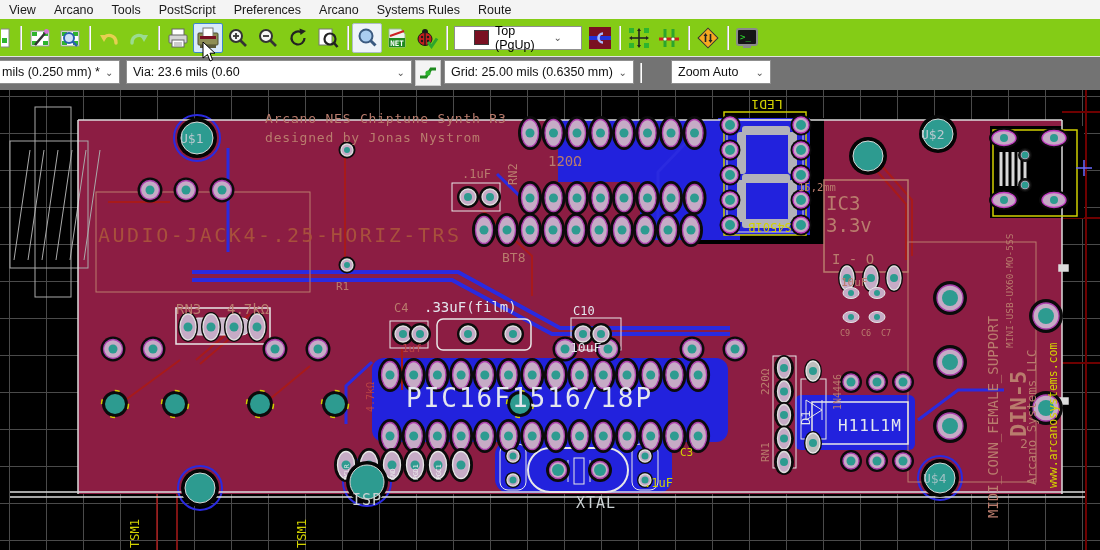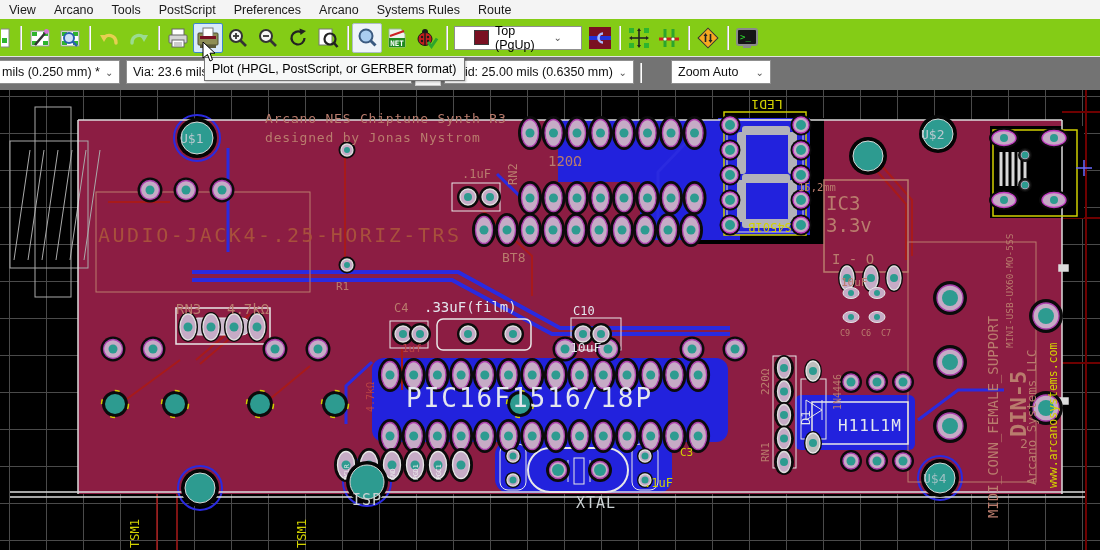--- a/index.html
+++ b/index.html
@@ -246,23 +246,20 @@
       </svg>
     </div>
     <div class="combo" style="left:444px;width:190px">
       <span>Grid: 25.00 mils (0.6350 mm)</span>
       <span class="chev">⌄</span>
     </div>
     <div class="t2sep"></div>
     <div class="combo" style="left:671px;width:100px">
       <span>Zoom Auto</span>
       <span class="chev">⌄</span>
-    </div>
-    <div class="tooltip">
-      <span>Plot (HPGL, PostScript, or GERBER format)</span>
     </div>
   </div>
 </div>
 
 <svg class="cursor" width="16" height="22">
   <polygon points="1,0 1,16 5.5,12.5 8,19 10.5,17.8 8,11.2 13,11.2" fill="#fff" stroke="#000" stroke-width="1"></polygon>
 </svg>
 
 <svg id="canvas" width="1100" height="460" viewBox="0 0 1100 460" style="position:absolute;top:90px;left:0">
   <defs>

